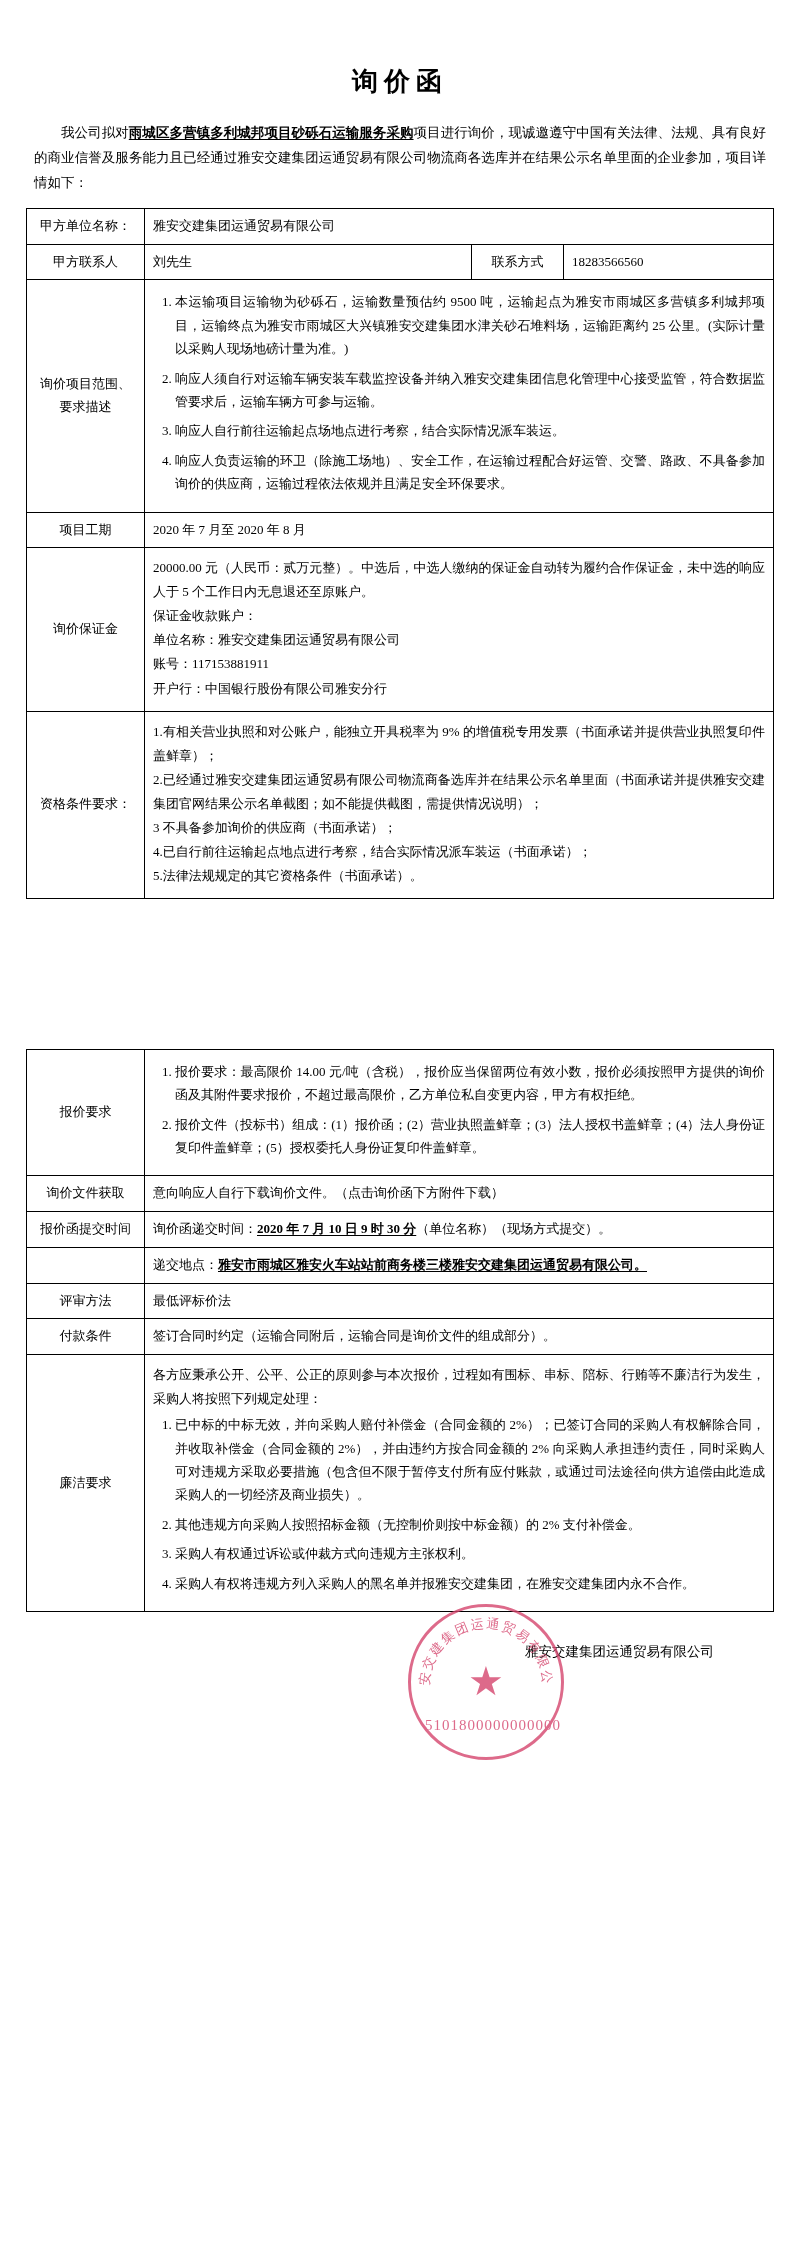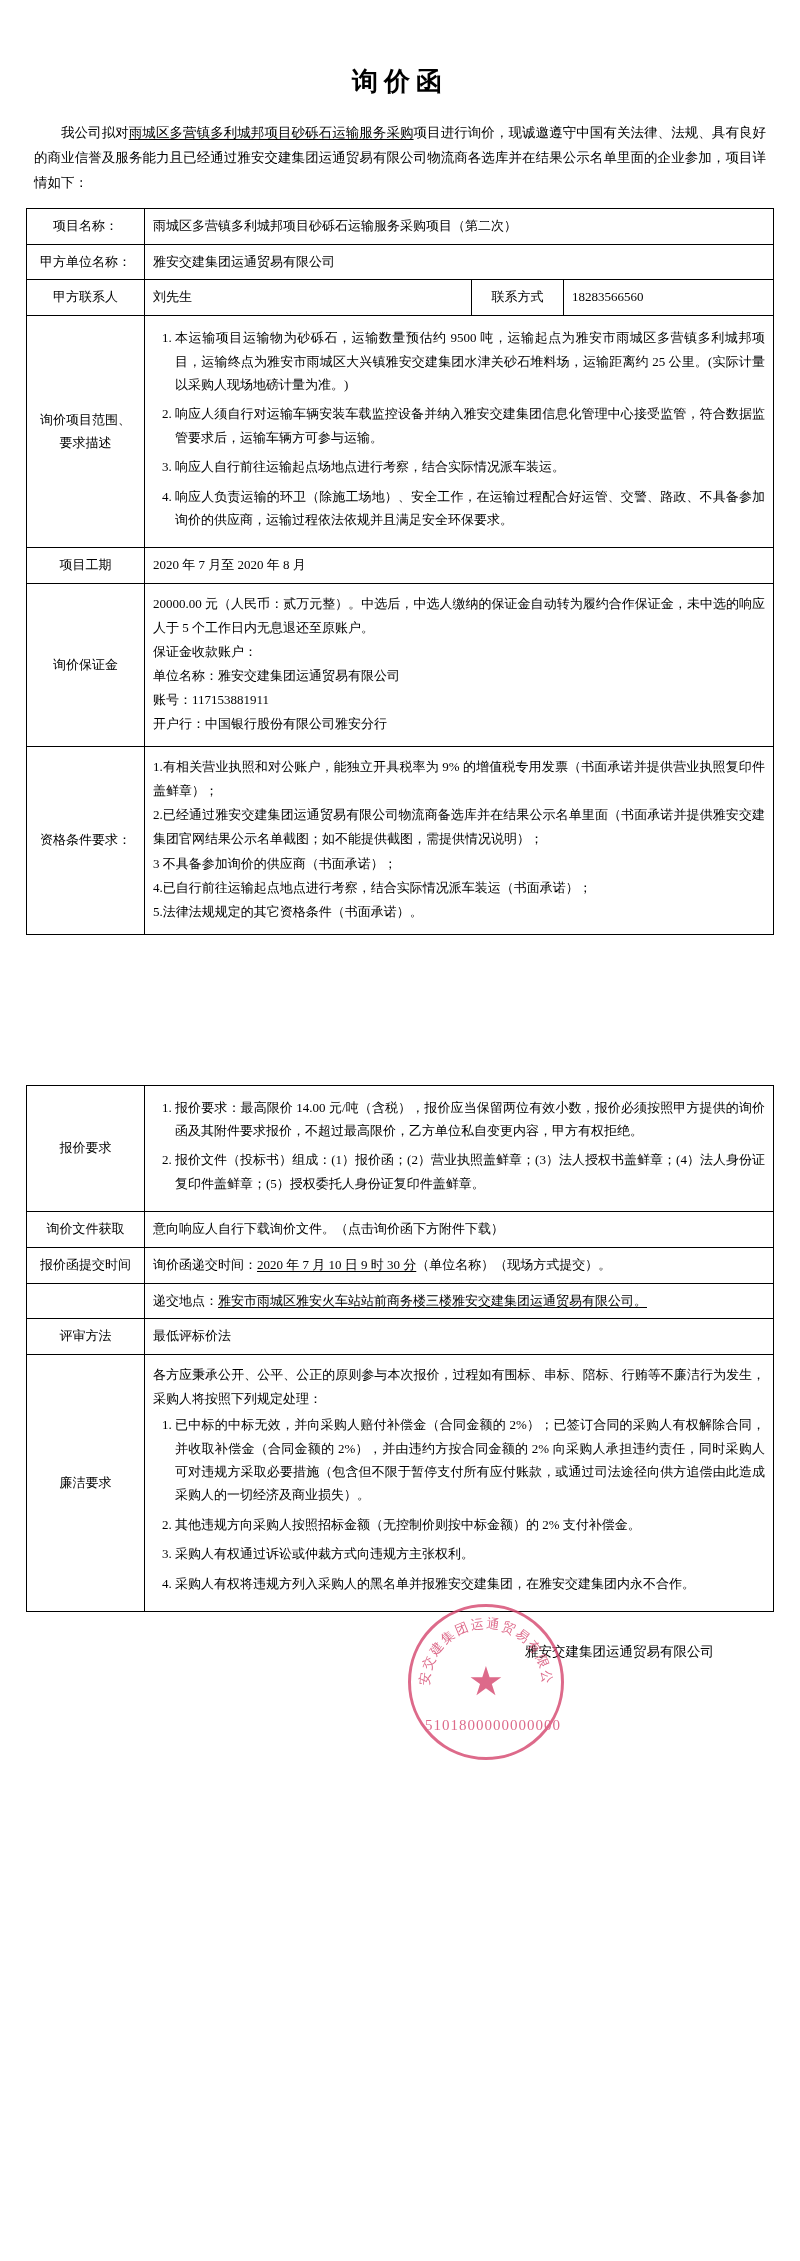--- a/index.html
+++ b/index.html
@@ -55,21 +55,21 @@
   }
   td.label {
     width: 110px;
     text-align: center;
     vertical-align: middle;
     white-space: normal;
   }
   td.label.tall { vertical-align: middle; }
   td.val { vertical-align: middle; }
   td.val.top { vertical-align: top; padding-top: 8px; padding-bottom: 10px; }
-  .u { text-decoration: underline; text-underline-offset: 2px; }
+  .u { text-decoration: underline; text-underline-offset: 2px; font-weight: bold; }
   ol.nlist {
     margin: 0;
     padding-left: 22px;
   }
   ol.nlist > li {
     margin: 2px 0 6px 0;
     line-height: 1.8;
     text-align: justify;
   }
   .plain-lines > div {
@@ -148,24 +148,20 @@
 
   <table class="main">
     <colgroup>
         <col style="width:118px">
         <col>
         <col style="width:92px">
         <col style="width:210px">
       </colgroup>
 
     <tbody>
-        <tr>
-      <td class="label">项目名称：</td>
-      <td class="val" colspan="3">雨城区多营镇多利城邦项目砂砾石运输服务采购项目（第二次）</td>
-    </tr>
 
     <tr>
       <td class="label">甲方单位名称：</td>
       <td class="val" colspan="3">雅安交建集团运通贸易有限公司</td>
     </tr>
 
     <tr>
       <td class="label">甲方联系人</td>
       <td class="val">刘先生</td>
       <td class="label">联系方式</td>
@@ -253,20 +249,24 @@
       <td class="val">
         <span>递交地点：</span><span class="u">雅安市雨城区雅安火车站站前商务楼三楼雅安交建集团运通贸易有限公司。</span>
       </td>
     </tr>
 
     <tr>
       <td class="label">评审方法</td>
       <td class="val">最低评标价法</td>
     </tr>
 
+    <tr>
+      <td class="label">付款条件</td>
+      <td class="val">签订合同时约定（运输合同附后，运输合同是询价文件的组成部分）。</td>
+    </tr>
 
     <tr>
       <td class="label tall">廉洁要求</td>
       <td class="val top">
         <div class="plain-lines">
           <div>各方应秉承公开、公平、公正的原则参与本次报价，过程如有围标、串标、陪标、行贿等不廉洁行为发生，采购人将按照下列规定处理：</div>
         </div>
         <ol class="nlist">
           <li>已中标的中标无效，并向采购人赔付补偿金（合同金额的 2%）；已签订合同的采购人有权解除合同，并收取补偿金（合同金额的 2%），并由违约方按合同金额的 2% 向采购人承担违约责任，同时采购人可对违规方采取必要措施（包含但不限于暂停支付所有应付账款，或通过司法途径向供方追偿由此造成采购人的一切经济及商业损失）。</li>
           <li>其他违规方向采购人按照招标金额（无控制价则按中标金额）的 2% 支付补偿金。</li>

